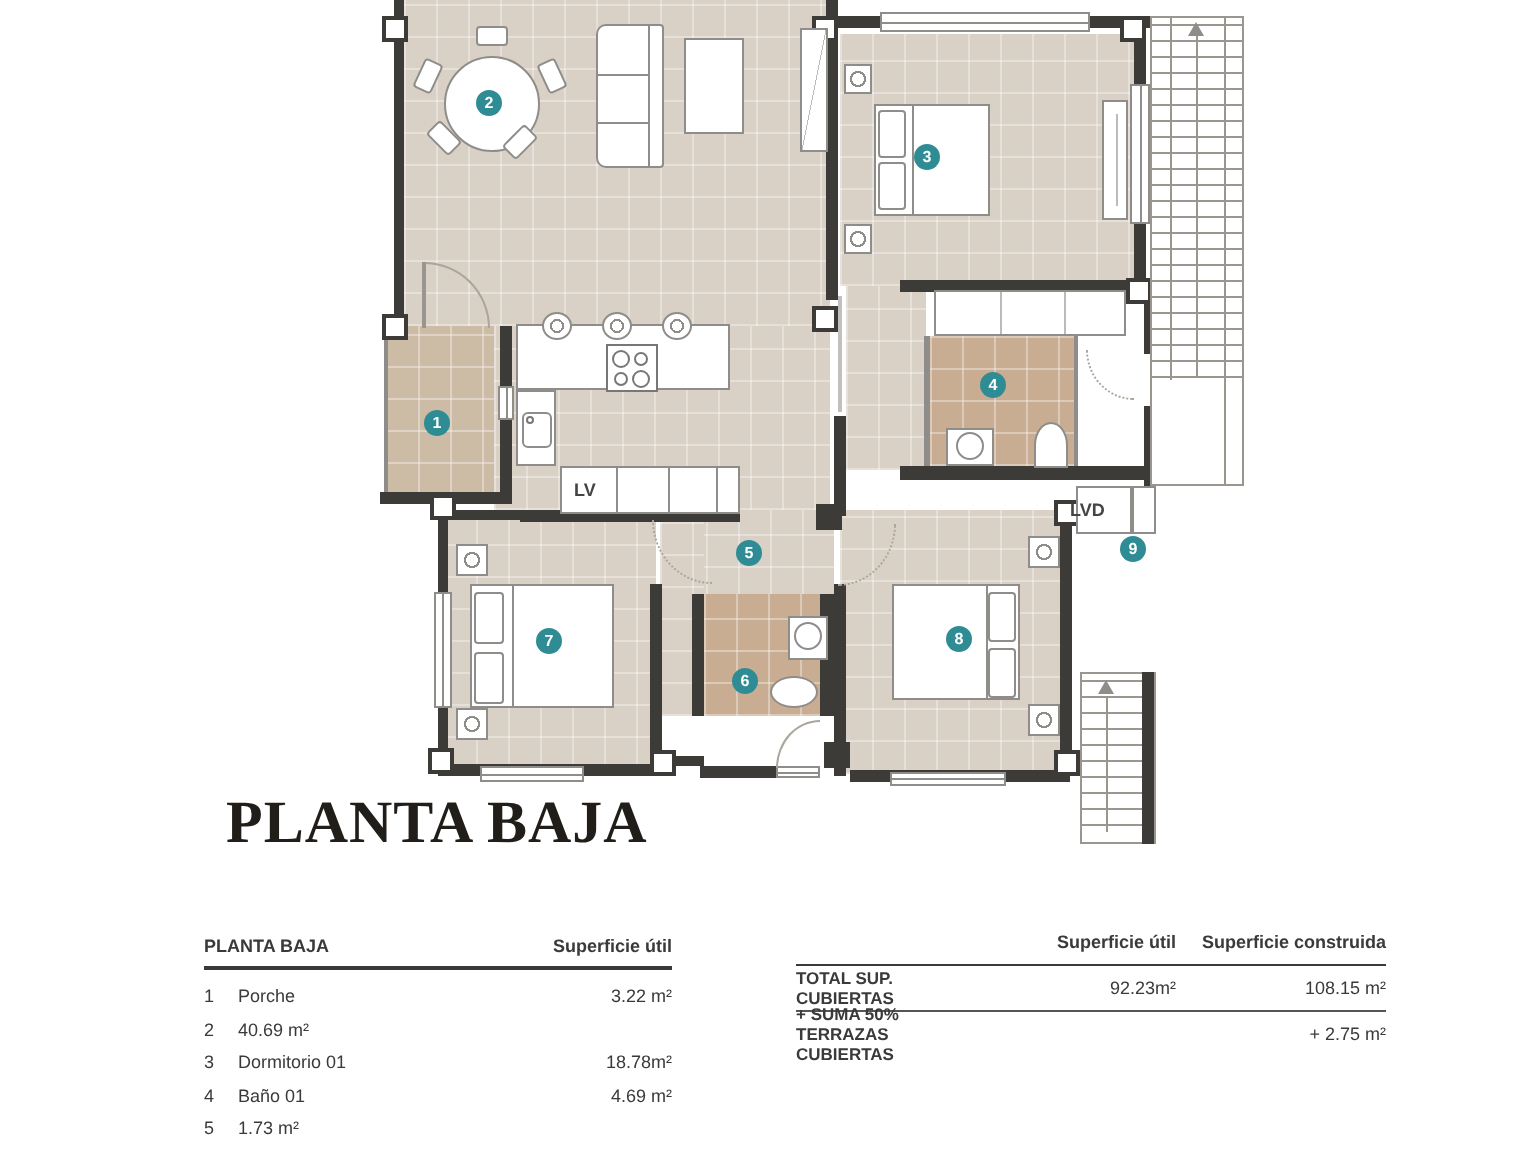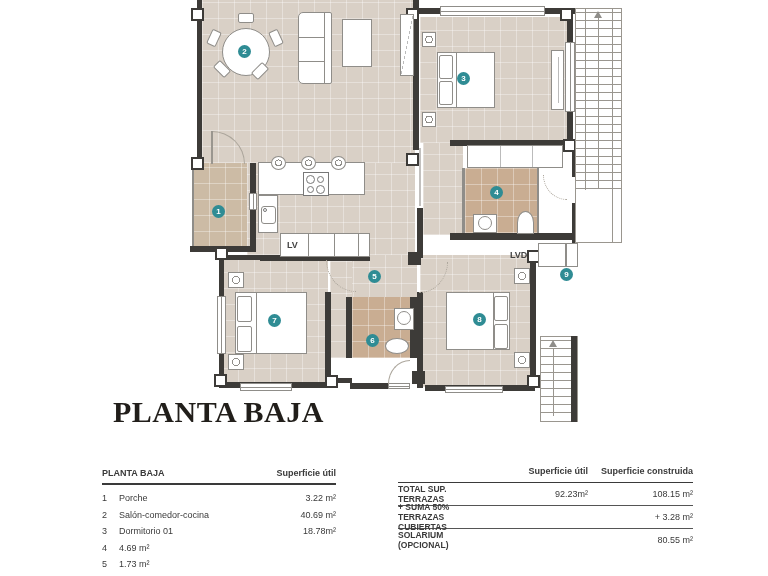--- a/index.html
+++ b/index.html
@@ -194,21 +194,21 @@
   <div class="furn" style="left:385px;top:338px;width:24px;height:16px;border-radius:50%;"></div>
 
   <div class="furn" style="left:446px;top:292px;width:64px;height:58px;
        background-image:linear-gradient(#8f8d89,#8f8d89);background-size:1px 100%;background-position:46px 0;background-repeat:no-repeat;"></div>
   <div class="furn" style="left:494px;top:296px;width:14px;height:25px;border-radius:2px;"></div>
   <div class="furn" style="left:494px;top:324px;width:14px;height:25px;border-radius:2px;"></div>
   <div class="lampstand" style="left:514px;top:268px;width:16px;height:16px;"></div>
   <div class="lampstand" style="left:514px;top:352px;width:16px;height:16px;"></div>
 
   <div class="furn" style="left:538px;top:243px;width:28px;height:24px;"></div>
-  <div class="plan-label" style="left:510px;top:250px;">LVD</div>
+  <div class="plan-label" style="left:535px;top:250px;">LVD</div>
   <div class="furn" style="left:566px;top:243px;width:12px;height:24px;"></div>
 
   <div class="stairs" style="left:575px;top:8px;width:47px;height:235px;"></div>
   <div class="steps" style="left:576px;top:12px;width:45px;height:178px;"></div>
   <div class="vline" style="left:585px;top:8px;width:1px;height:182px;"></div>
   <div class="vline" style="left:612px;top:8px;width:1px;height:235px;"></div>
   <div class="vline" style="left:598px;top:18px;width:1px;height:170px;"></div>
   <div class="tri-up" style="left:594px;top:11px;"></div>
 
   <div class="stairs" style="left:540px;top:336px;width:38px;height:86px;"></div>
@@ -237,54 +237,49 @@
       <span>Superficie útil</span>
     </div>
     <div style="height:2px;"></div>
     <div class="lrow">
       <span class="lnum">1</span>
       <span class="lname">Porche</span>
       <span class="lval">3.22 m²</span>
     </div>
     <div class="lrow">
       <span class="lnum">2</span>
-      <span class="lname">Salón-comedor-cocina</span>
       <span class="lval">40.69 m²</span>
     </div>
     <div class="lrow">
       <span class="lnum">3</span>
       <span class="lname">Dormitorio 01</span>
       <span class="lval">18.78m²</span>
     </div>
     <div class="lrow">
       <span class="lnum">4</span>
+      <span class="lname">Baño 01</span>
       <span class="lval">4.69 m²</span>
     </div>
     <div class="lrow">
       <span class="lnum">5</span>
       <span class="lval">1.73 m²</span>
     </div>
   </div>
 
   <div class="rtable">
     <div class="rhead">
       <span class="rlabel"></span>
       <span class="rutil">Superficie útil</span>
       <span class="rcons">Superficie construida</span>
     </div>
     <div class="rrow" style="border-top:1.5px solid #3a3a3a;">
-      <span class="rlabel">TOTAL SUP. TERRAZAS</span>
+      <span class="rlabel">TOTAL SUP. CUBIERTAS</span>
       <span class="rutil">92.23m²</span>
       <span class="rcons">108.15 m²</span>
     </div>
     <div class="rrow">
       <span class="rlabel">+ SUMA 50% TERRAZAS CUBIERTAS</span>
       <span class="rutil"></span>
-      <span class="rcons">+ 3.28 m²</span>
-    </div>
-    <div class="rrow">
-      <span class="rlabel">SOLARIUM (OPCIONAL)</span>
-      <span class="rutil"></span>
-      <span class="rcons">80.55 m²</span>
+      <span class="rcons">+ 2.75 m²</span>
     </div>
   </div>
 
 </div>
 
 </body></html>

